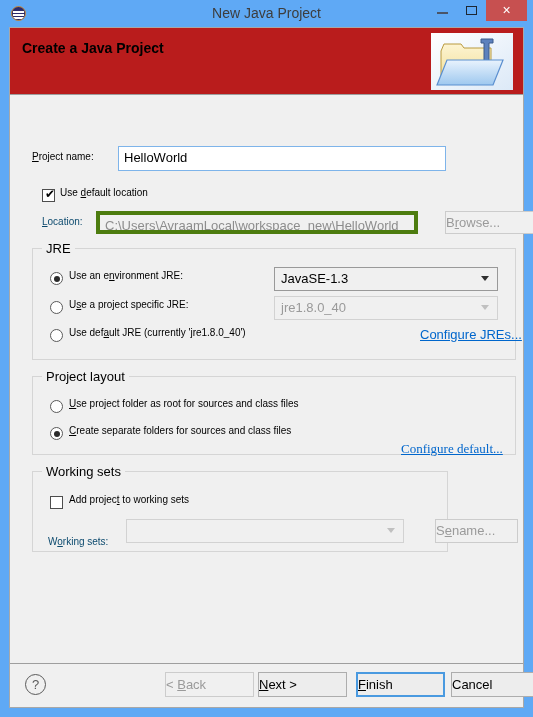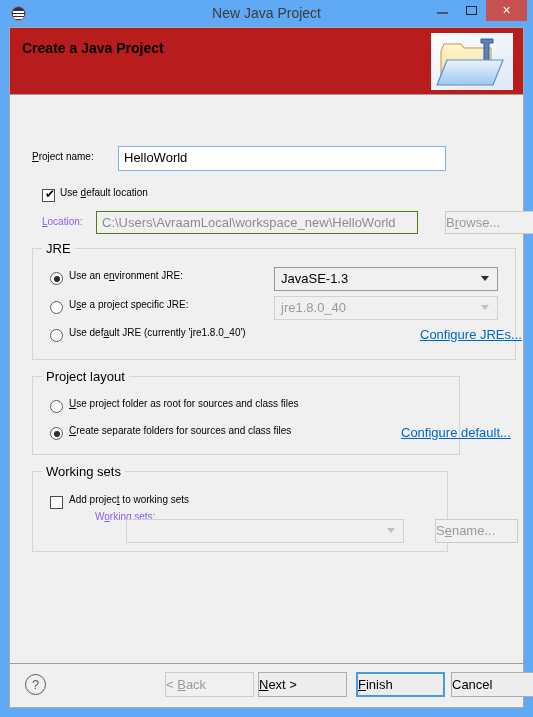--- a/index.html
+++ b/index.html
@@ -137,38 +137,38 @@
     left: 0; top: 67px;
     width: 513px;
     height: 568px;
     background: #f0f0f0;
   }
   .lbl {
     font-size: 10px;
     color: #000000;
     white-space: nowrap;
   }
-  .lbl.dis { color: #8b5cf6; }
+  .lbl.dis { color: #0c4a6e; }
   u { text-decoration: underline; }
   
   .textfield {
     position: absolute;
     background: #ffffff;
     border: 1px solid #7eb4ea;
     box-sizing: border-box;
     font-size: 13px;
     color: #000000;
     padding: 3px 5px;
     line-height: 16px;
     white-space: nowrap;
     overflow: hidden;
   }
   .textfield.dis {
     background: #f0f0f0;
-    border: 1px solid #4d7c0f;
+    border: 4px solid #4d7c0f;
     color: #8d8d8d;
   }
   
   .pbtn {
     position: absolute;
     background: #ededed;
     border: 1px solid #adadad;
     box-sizing: border-box;
     font-size: 13px;
     color: #000000;
@@ -376,40 +376,40 @@
         <div class="combo dis" style="left:241px;top:47px;width:224px;height:24px;">
           <span>jre1.8.0_40</span>
           <span class="arrow"></span>
         </div>
 
         <div class="radio" style="left:17px;top:80px;"></div>
         <div class="lbl" style="position:absolute;left:36px;top:78px;"><span>Use def</span><u>a</u><span>ult JRE (currently 'jre1.8.0_40')</span></div>
         <div class="link" style="left:387px;top:78px;">Configure JREs...</div>
       </div>
 
-      <div class="group" style="left:22px;top:281px;width:428px;height:79px;">
+      <div class="group" style="left:22px;top:281px;width:484px;height:79px;">
         <div class="group-title">Project layout</div>
 
         <div class="radio" style="left:17px;top:23px;"></div>
         <div class="lbl" style="position:absolute;left:36px;top:21px;"><u>U</u><span>se project folder as root for sources and class files</span></div>
 
         <div class="radio" style="left:17px;top:50px;">
           <div class="dot"></div>
         </div>
         <div class="lbl" style="position:absolute;left:36px;top:48px;text-align:right;"><u>C</u><span>reate separate folders for sources and class files</span></div>
-        <div class="link" style="left:368px;top:48px;">Configure default...</div>
+        <div class="link" style="left:368px;top:64px;font-family:Liberation Serif, serif;">Configure default...</div>
       </div>
 
       <div class="group" style="left:22px;top:376px;width:416px;height:81px;">
         <div class="group-title">Working sets</div>
 
         <div class="cbox" style="left:17px;top:24px;"></div>
         <div class="lbl" style="position:absolute;left:36px;top:22px;"><span>Add projec</span><u>t</u><span> to working sets</span></div>
 
-        <div class="lbl dis" style="position:absolute;left:15px;top:39px;margin-left:47px;"><span>W</span><u>o</u><span>rking sets:</span></div>
+        <div class="lbl dis" style="position:absolute;left:15px;top:64px;"><span>W</span><u>o</u><span>rking sets:</span></div>
         <div class="combo dis" style="left:93px;top:47px;width:278px;height:24px;">
           <span></span>
           <span class="arrow"></span>
         </div>
         <div class="pbtn dis" style="left:382px;top:47px;width:83px;height:24px;line-height:22px;"><span>S</span><u>e</u><span>name...</span></div>
       </div>
 
     </div>
 
     <div class="footer">

